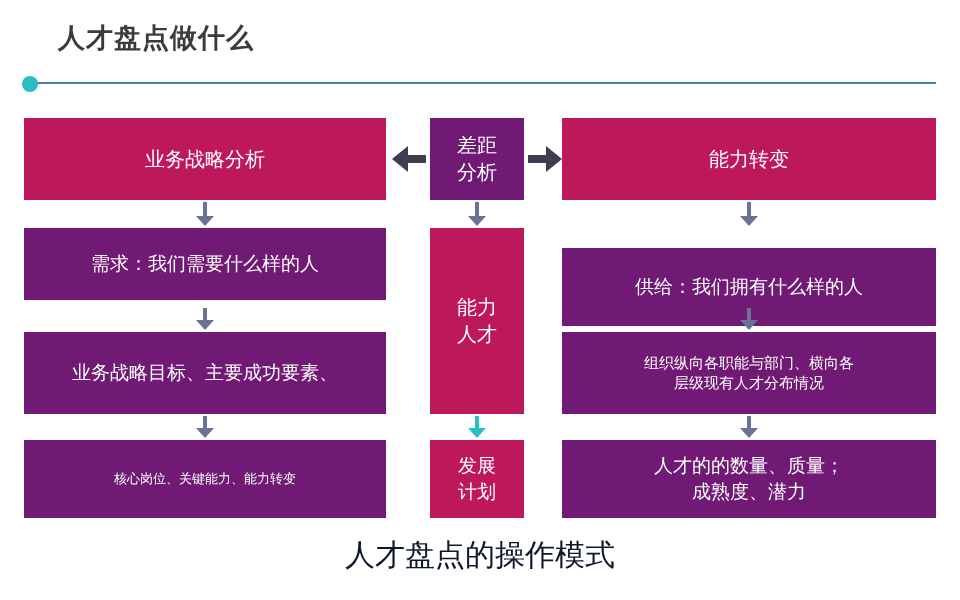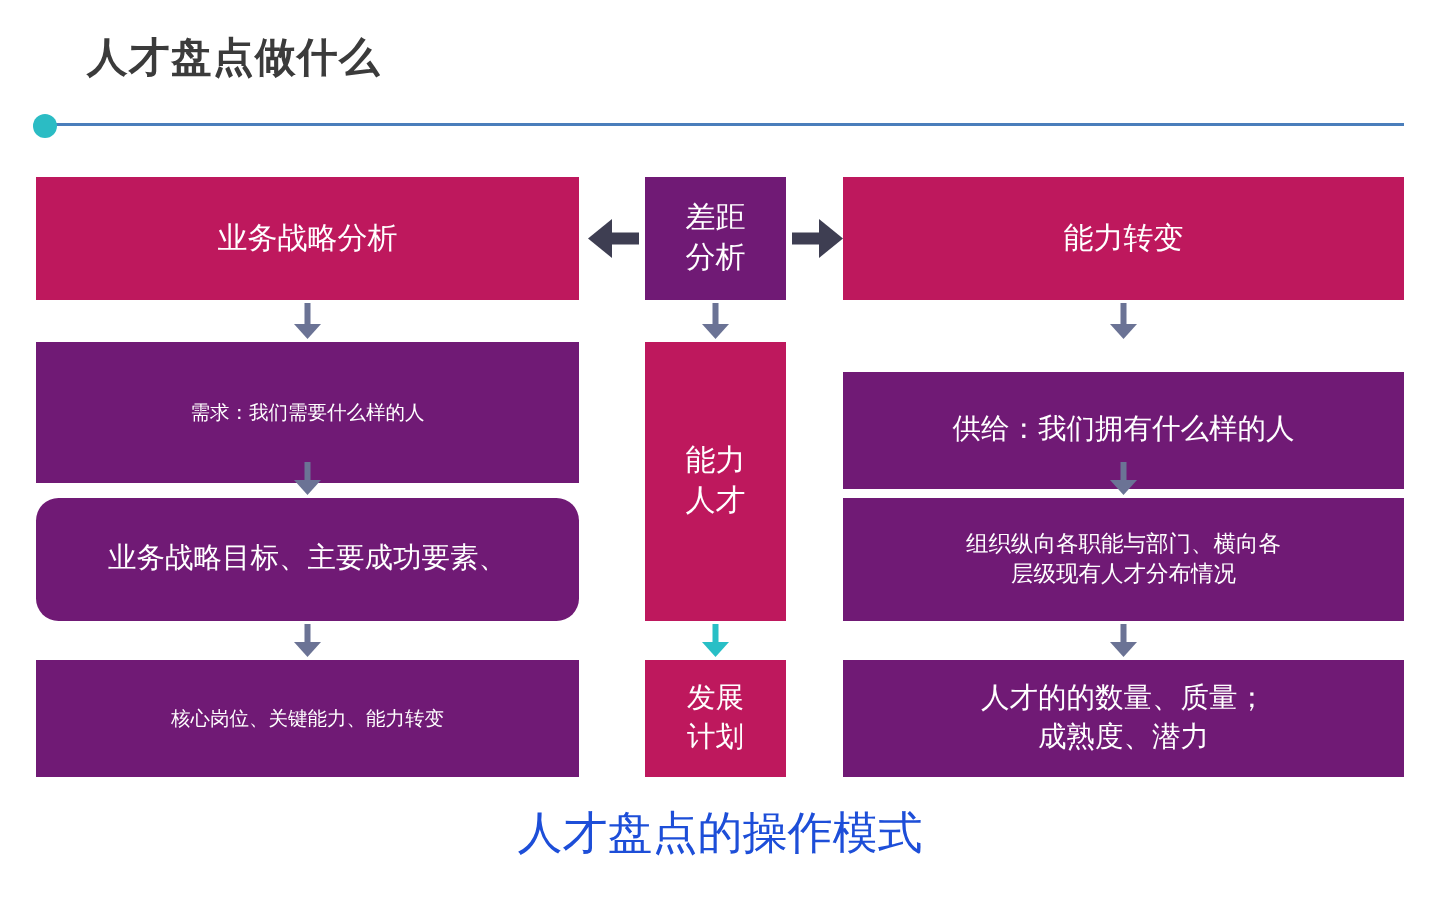--- a/index.html
+++ b/index.html
@@ -56,39 +56,39 @@
     padding: 4px 8px;
   }
   .teal { background: #be185d; }
   .slate { background: #701a75; }
 
   
   #box-strategy-header { left: 24px;  top: 118px; width: 362px; height: 82px; font-size: 20px; }
   #box-gap            { left: 430px; top: 118px; width: 94px;  height: 82px; font-size: 20px; }
   #box-inventory-header{ left: 562px; top: 118px; width: 374px; height: 82px; font-size: 20px; }
 
-  #box-demand   { left: 24px;  top: 228px; width: 362px; height: 94px; font-size: 13px; }
+  #box-demand   { left: 24px;  top: 228px; width: 362px; height: 72px; font-size: 19px; }
   #box-supply   { left: 562px; top: 228px; width: 374px; height: 78px; font-size: 19px; margin-top: 20px; }
   #box-ability  { left: 430px; top: 228px; width: 94px;  height: 186px; font-size: 20px; }
 
-  #box-goals    { left: 24px;  top: 332px; width: 362px; height: 82px; font-size: 19px; border-radius: 15px; }
+  #box-goals    { left: 24px;  top: 332px; width: 362px; height: 82px; font-size: 19px; }
   #box-orgdist  { left: 562px; top: 332px; width: 374px; height: 82px; font-size: 15px; }
 
   #box-coreposts{ left: 24px;  top: 440px; width: 362px; height: 78px; font-size: 13px; }
   #box-plan     { left: 430px; top: 440px; width: 94px;  height: 78px; font-size: 19px; }
   #box-quantity { left: 562px; top: 440px; width: 374px; height: 78px; font-size: 19px; }
 
   .caption {
     position: absolute;
     left: 0;
     top: 535px;
     width: 960px;
     text-align: center;
     font-size: 30px;
-    color: #1d4ed8;
+    color: #0f172a;
   }
 
   
   .arrow-v {
     position: absolute;
     width: 18px;
   }
   .arrow-v .shaft {
     position: absolute;
     left: 7px;

